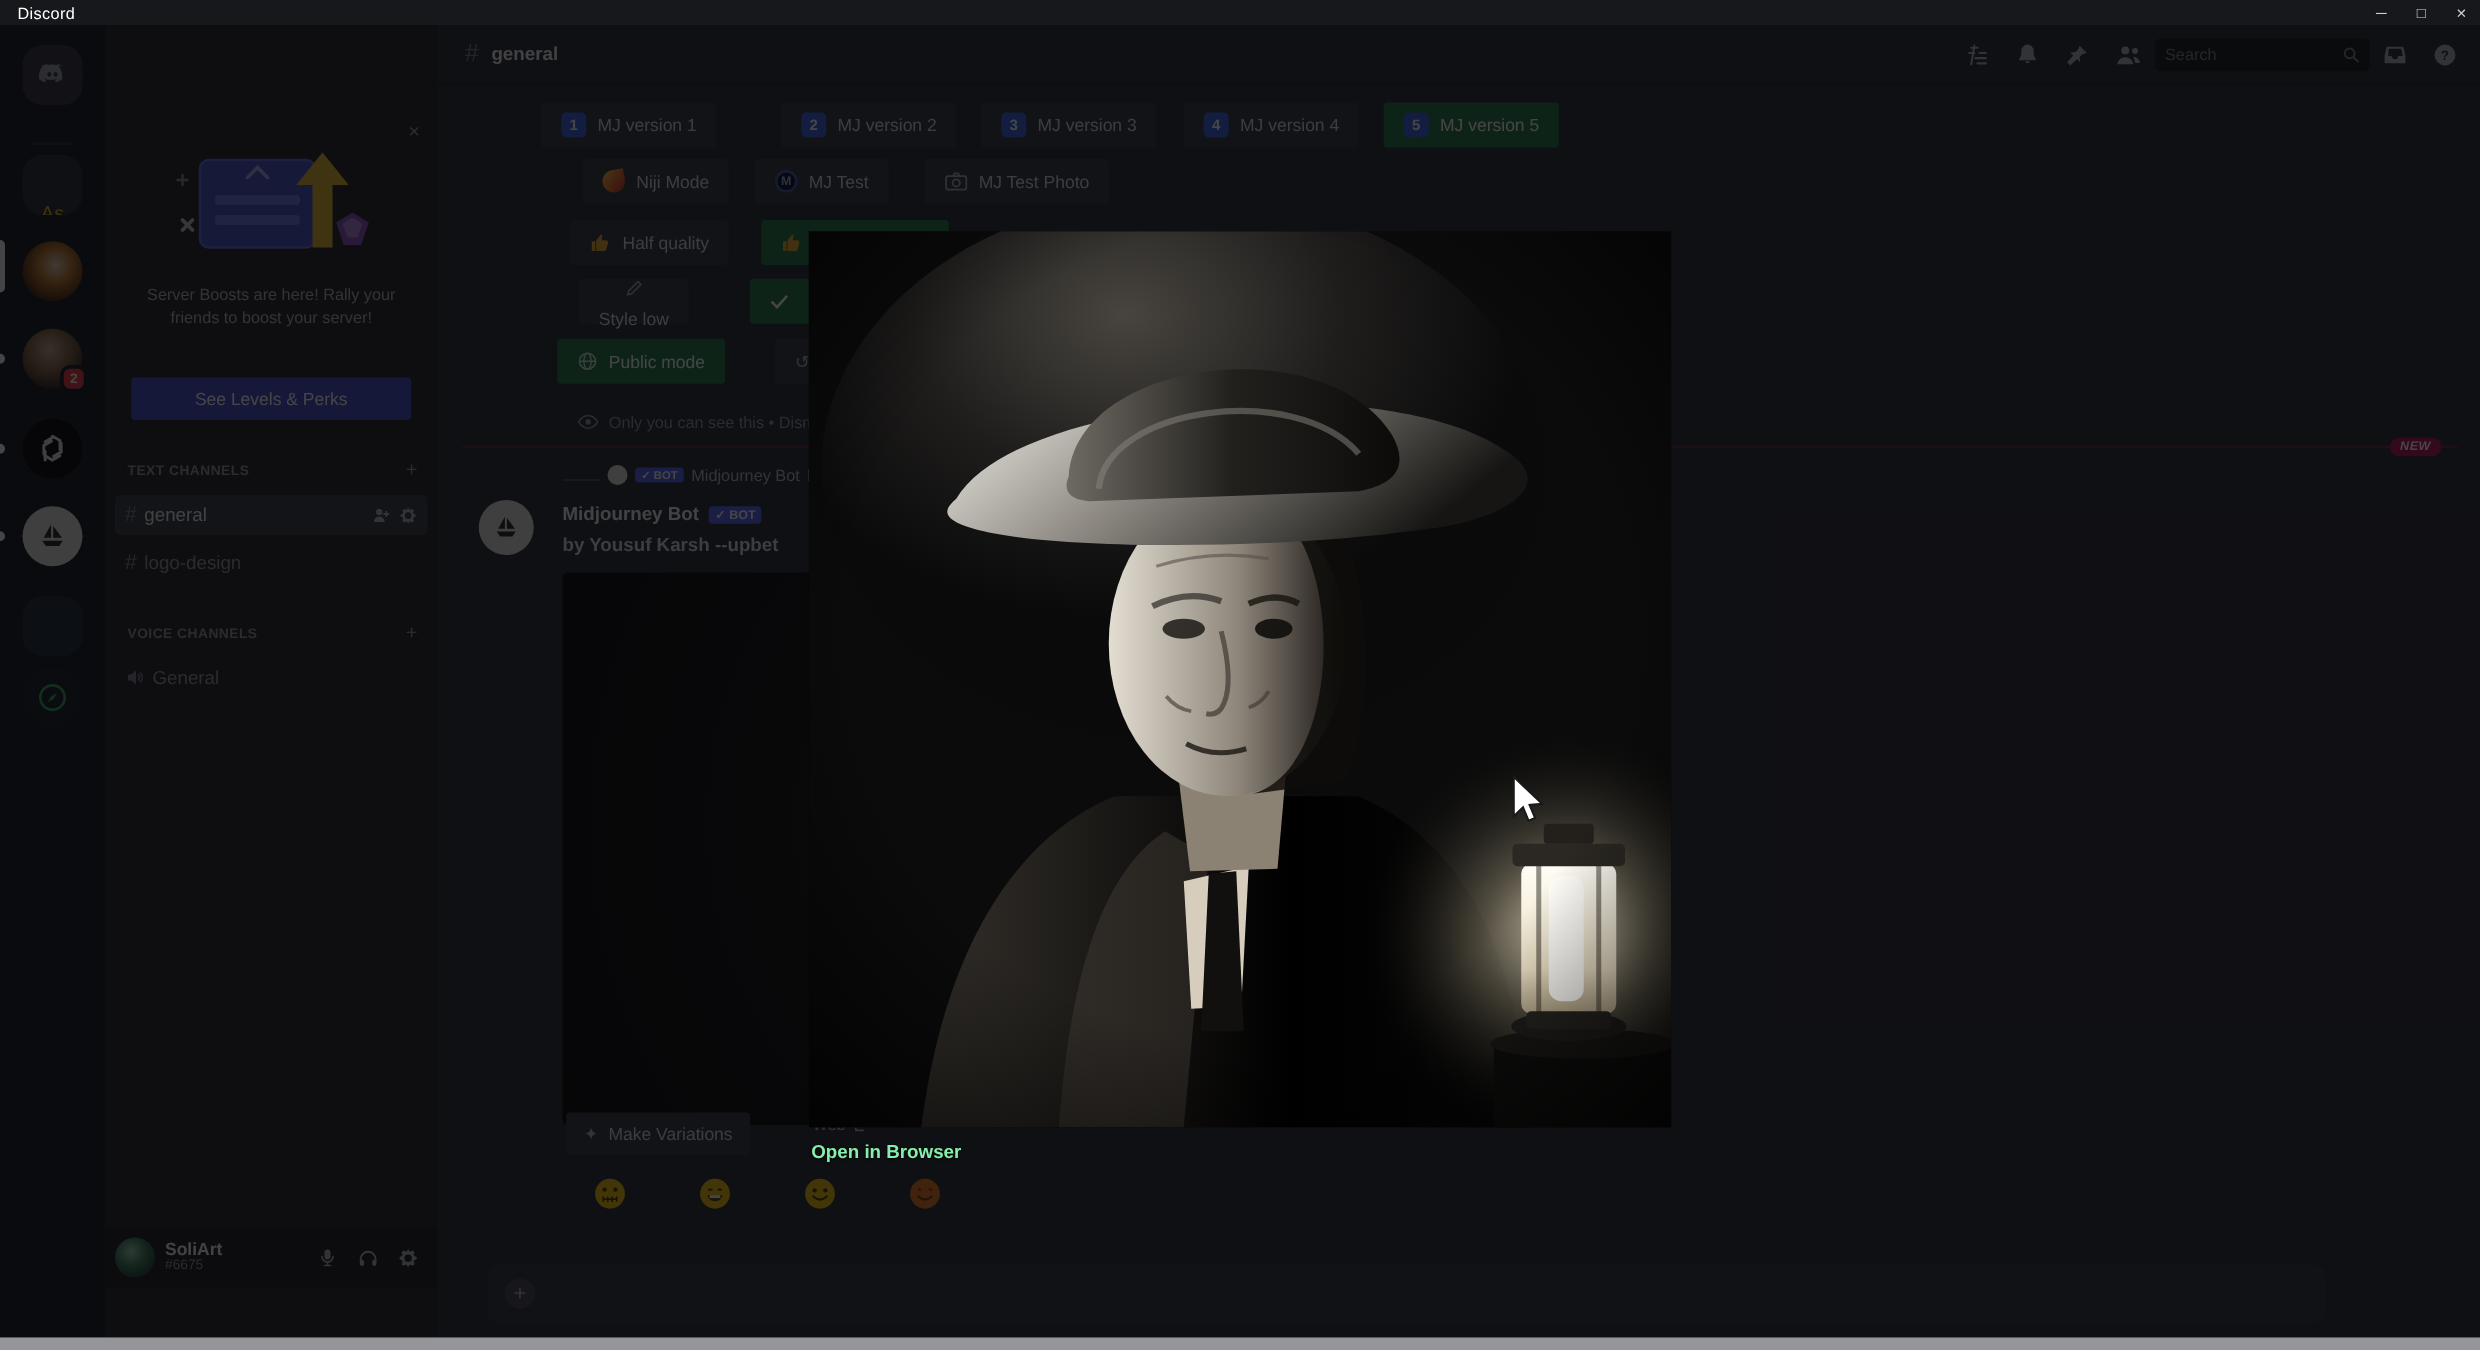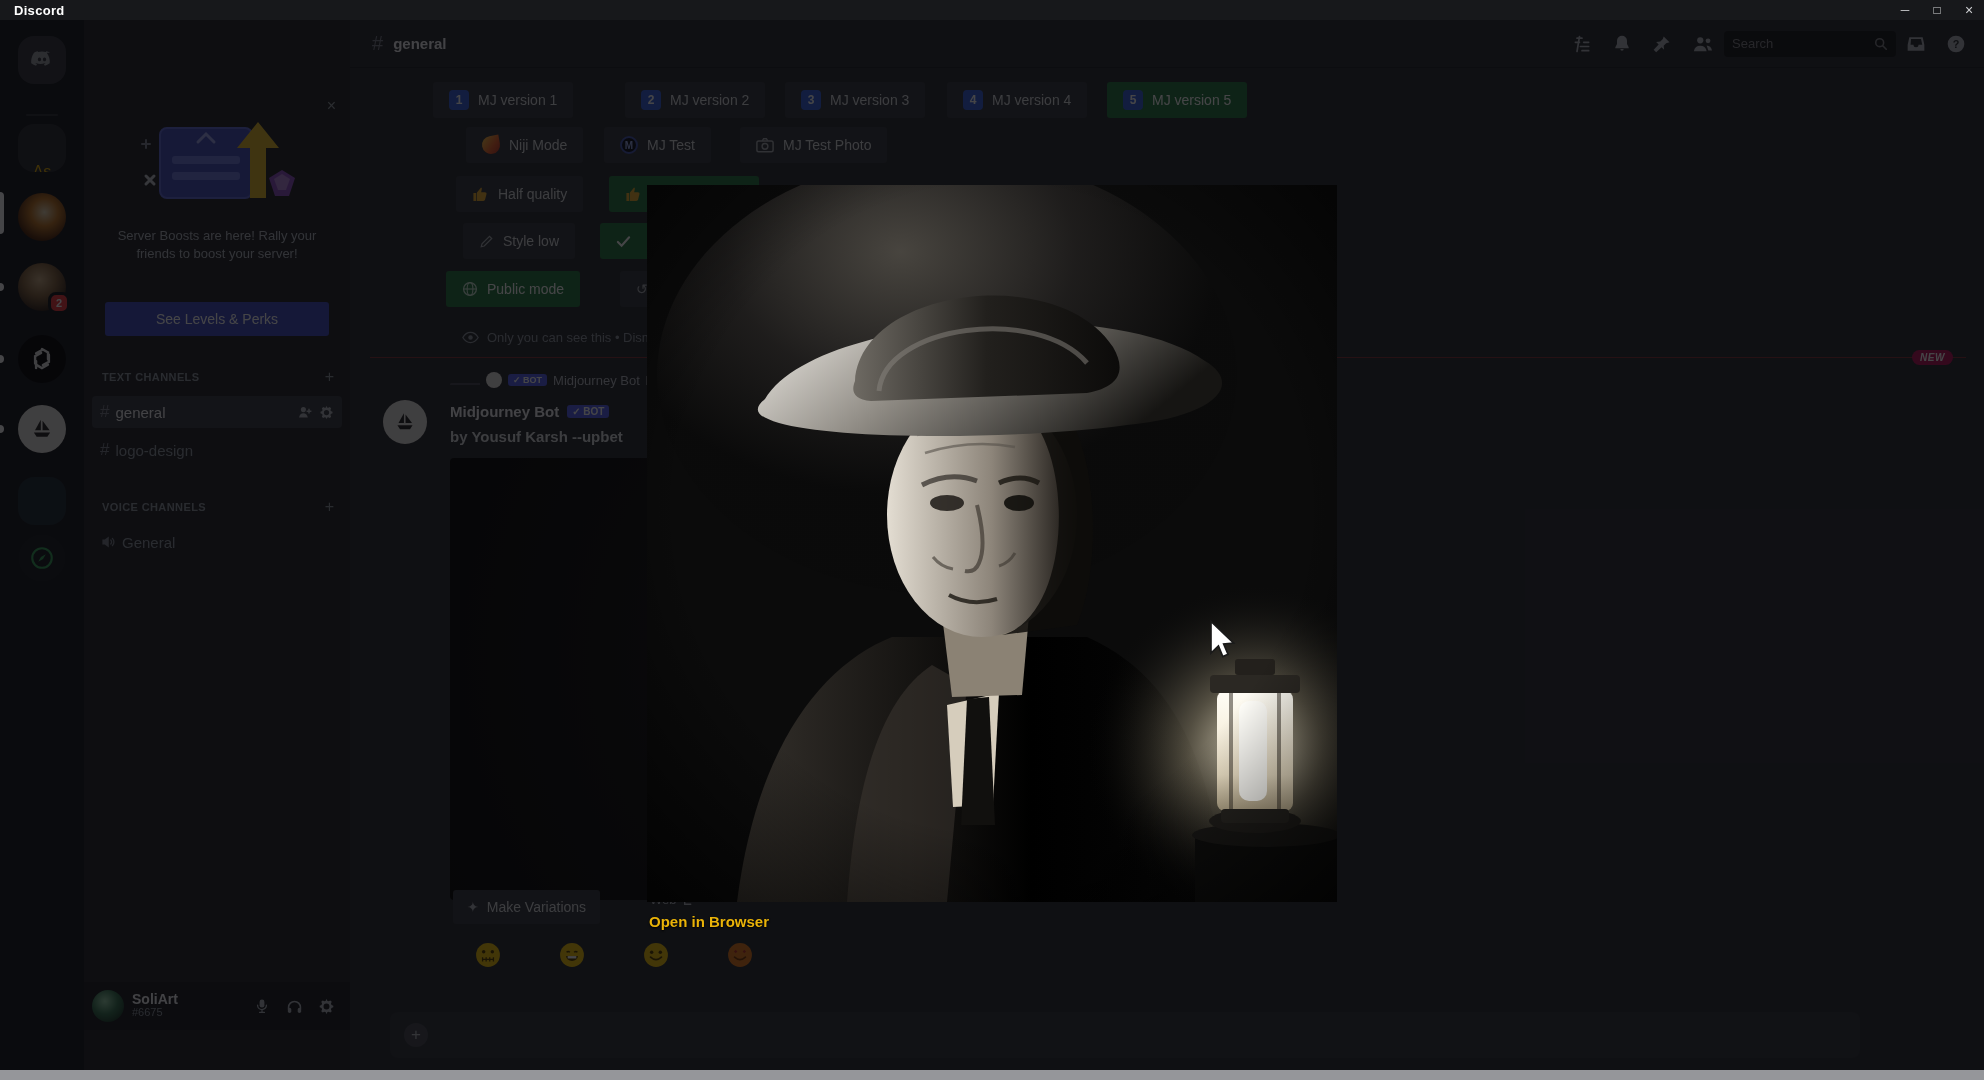--- a/index.html
+++ b/index.html
@@ -1,21 +1,21 @@
 <!DOCTYPE html>
 <html><head>
 <meta charset="utf-8">
 <style>
   html,body{margin:0;padding:0;background:#000;}
   *{box-sizing:border-box;font-family:"Liberation Sans",sans-serif;}
   #stage{position:relative;width:1984px;height:1080px;overflow:hidden;background:#313338;}
   .abs{position:absolute;}
   
   #titlebar{left:0;top:0;width:1984px;height:20px;background:#17181b;z-index:40;display:flex;align-items:center;}
-  #titlebar .title{color:#fff;font-size:13px;font-weight:bold;margin-left:14px;letter-spacing:.3px;}
+  #titlebar .title{color:#fff;font-size:13px;font-weight:normal;margin-left:14px;letter-spacing:.3px;}
   .winctl{position:absolute;top:0;height:20px;width:30px;color:#cfd0d2;font-size:12px;display:flex;align-items:center;justify-content:center;cursor:default;}
   
   #rail{left:0;top:20px;width:84px;height:1050px;background:#1e2024;}
   .rail-item{position:absolute;left:18px;width:48px;height:48px;border-radius:16px;background:#313338;display:flex;align-items:center;justify-content:center;overflow:hidden;}
   .rail-circle{border-radius:50%;}
   .pill{position:absolute;left:0;width:4px;background:#fff;border-radius:0 4px 4px 0;}
   .rail-sep{position:absolute;left:26px;top:94px;width:32px;height:2px;background:#34363c;border-radius:1px;}
   .badge-red{position:absolute;background:#f23f43;color:#fff;border-radius:8px;font-size:11px;font-weight:bold;display:flex;align-items:center;justify-content:center;border:3px solid #1e2024;}
   
   #sidebar{left:84px;top:20px;width:266px;height:1050px;background:#2b2d31;}
@@ -46,21 +46,21 @@
   .reply-line{color:#b5bac1;font-size:13px;display:flex;align-items:center;gap:6px;}
   .bot-badge{background:#5865f2;color:#fff;font-size:10px;font-weight:bold;border-radius:3px;padding:1px 5px;display:inline-flex;align-items:center;gap:2px;text-align:right;}
   .msg-author{color:#f2f3f5;font-size:15px;font-weight:600;}
   .msg-text{color:#dbdee1;font-size:15px;font-weight:bold;}
   .comp-btn{position:absolute;height:34px;border-radius:3px;background:#3d3f45;color:#dbdee1;font-size:14px;display:flex;align-items:center;gap:8px;padding:0 14px;cursor:pointer;white-space:nowrap;}
   
   #msg-input{position:absolute;left:40px;top:992px;width:1470px;height:46px;background:#383a40;border-radius:8px;display:flex;align-items:center;padding:0 14px;}
   
   #scrim{left:0;top:20px;width:1984px;height:1050px;background:rgba(4,4,7,0.74);z-index:20;}
   #modal{z-index:30;}
-  #open-browser{color:#eab308;font-size:15px;font-weight:600;text-shadow:0 1px 2px #000;cursor:pointer;}
+  #open-browser{color:#86efac;font-size:15px;font-weight:600;text-shadow:0 1px 2px #000;cursor:pointer;}
   #bottomstrip{left:0;top:1070px;width:1984px;height:10px;background:#95969a;z-index:45;}
   #cursor{z-index:50;pointer-events:none;}
   .newpill{background:#be185d;color:#fff;font-size:10px;font-weight:bold;border-radius:8px;padding:2px 8px;letter-spacing:.5px;font-style:italic;}
   svg{display:block;}
 </style>
 </head>
 <body>
 
 <div id="stage">
 
@@ -318,21 +318,21 @@
       <span>Half quality</span>
     </div>
     <div class="mjbtn green" style="left:259px;top:156px;width:150px;">
       <span>
         <svg width="17" height="17" viewBox="0 0 24 24">
             <path d="M2 10h4v11H2zM7 21h9c1.2 0 2.2-.8 2.5-2l1.8-7a2.5 2.5 0 0 0-2.4-3.2h-5l.9-4.2A2 2 0 0 0 12.8 2L7 9z" fill="#f0b232"></path>
           </svg>
       </span>
     </div>
 
-    <div class="mjbtn" style="left:113px;top:203px;">
+    <div class="mjbtn" style="left:113px;top:203px;flex-direction:column;">
       <span>
         <svg width="15" height="15" viewBox="0 0 20 20">
             <path d="M3 17l1-4L14 3l3 3L7 16z" fill="none" stroke="#aeb2b8" stroke-width="1.6"></path>
           </svg>
       </span>
       <span>Style low</span>
     </div>
     <div class="mjbtn green" style="left:250px;top:203px;width:160px;">
       <span>
         <svg width="15" height="15" viewBox="0 0 16 16">

